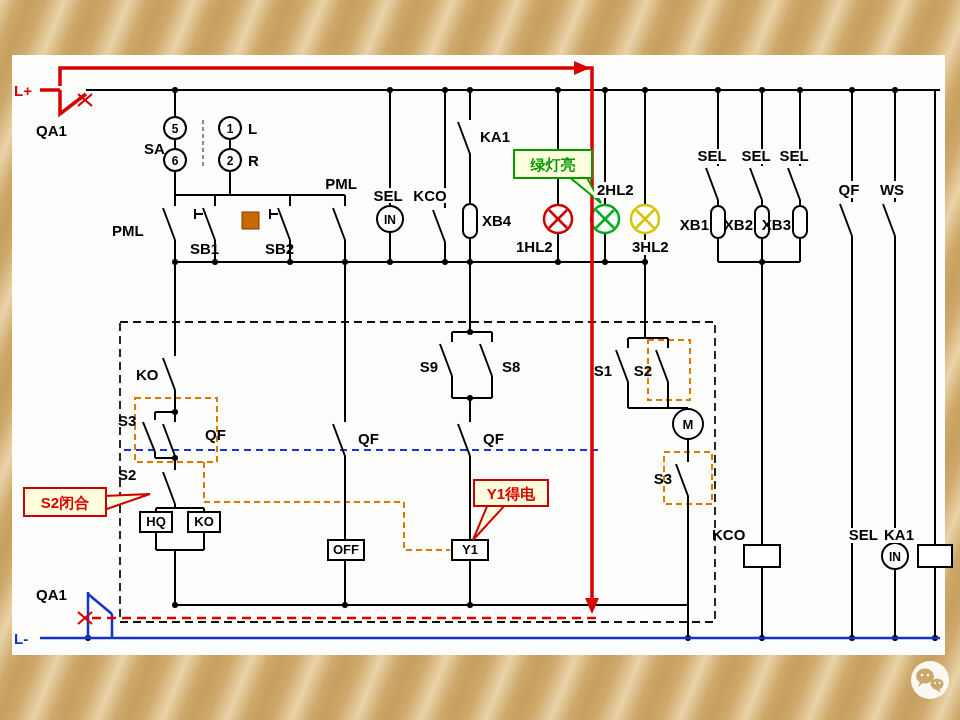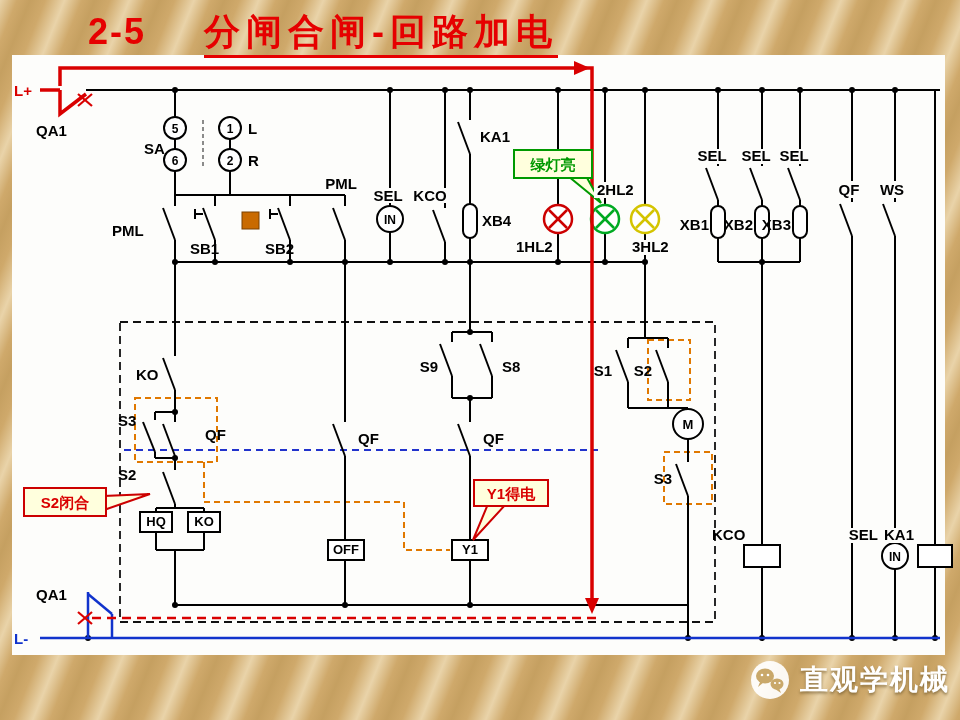--- a/index.html
+++ b/index.html
@@ -40,23 +40,20 @@
   .bluet{fill:#1133cc;}
   .greent{fill:#009900;}
   .callout-box{fill:#ffffdd;stroke-width:2;}
 </style>
 </head>
 <body>
 
 <div class="stage">
   <div class="panel"></div>
 
-  <div class="title">
-    <span class="t-num">2-5</span><span class="t-main">分闸合闸-回路加电</span>
-  </div>
 
   <svg class="overlay" width="960" height="720" viewBox="0 0 960 720">
 
     <rect class="box-d" x="120" y="322" width="595" height="300"></rect>
 
     <g class="org-d">
       <rect x="135" y="398" width="82" height="64"></rect>
       <polyline points="204,462 204,502 404,502 404,550 450,550"></polyline>
       <rect x="648" y="340" width="42" height="60"></rect>
       <rect x="664" y="452" width="48" height="52"></rect>
@@ -388,15 +385,14 @@
       <circle cx="20" cy="20" r="19" fill="rgba(255,255,255,0.92)"></circle>
       <ellipse cx="15" cy="16" rx="9" ry="7.5" fill="#c9a86a"></ellipse>
       <polygon points="10,22 14,22 8,27" fill="#c9a86a"></polygon>
       <ellipse cx="27" cy="24" rx="6.5" ry="5.5" fill="#c9a86a"></ellipse>
       <polygon points="29,28 25,29 31,33" fill="#c9a86a"></polygon>
       <circle cx="12" cy="15" r="1.3" fill="#fff"></circle>
         <circle cx="18" cy="15" r="1.3" fill="#fff"></circle>
       <circle cx="25" cy="23" r="1.1" fill="#fff"></circle>
         <circle cx="29.5" cy="23" r="1.1" fill="#fff"></circle>
     </svg>
-    <span class="wm-text">直观学机械</span>
   </div>
 </div>
 
 </body></html>

